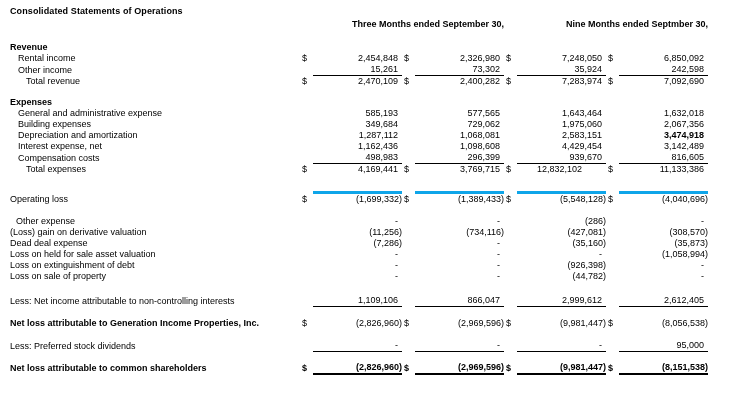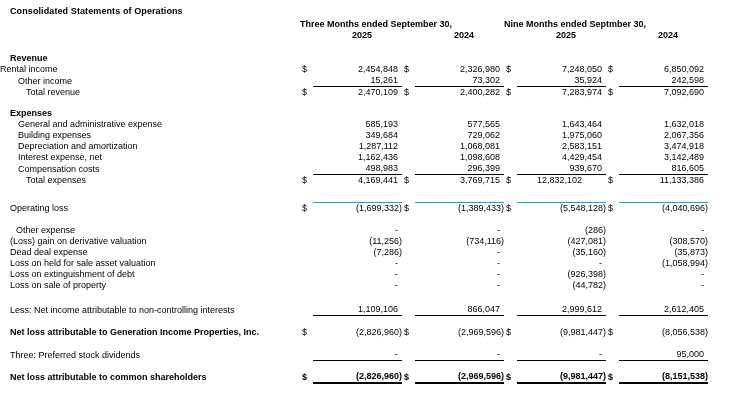--- a/index.html
+++ b/index.html
@@ -30,24 +30,24 @@
     padding: 0;
     height: 11px;
     line-height: 11px;
     vertical-align: bottom;
     white-space: nowrap;
     overflow: visible;
   }
   td.label { text-align: left; }
   td.cur   { text-align: left; padding-left: 2px; }
   td.num   { text-align: right; }
-  td.ghead { text-align: left; font-weight: bold; }
+  td.ghead { text-align: right; font-weight: bold; }
   td.year  { text-align: center; font-weight: bold; padding-left: 22px; }
   .bold    { font-weight: bold; }
-  .line-above  { border-top: 1px solid #0ea5e9; }
+  .line-above  { border-top: 3px solid #0ea5e9; }
   .line-below  { border-bottom: 1px solid #000; }
   .thick-below { border-bottom: 2px solid #000; }
 </style>
 </head>
 <body>
 
 <div id="doc-title">Consolidated Statements of Operations</div>
 
 <table>
   <colgroup>
@@ -63,46 +63,38 @@
     <col style="width:34px">
   </colgroup>
   <tbody>
     <tr>
       <td class="label"></td>
       <td colspan="4" class="ghead">Three Months ended September 30,</td>
       <td colspan="4" class="ghead">Nine Months ended Septmber 30,</td>
       <td></td>
     </tr>
     <tr>
-      <td></td>
-      <td colspan="2" class="year">2025</td>
-      <td colspan="2" class="year">2024</td>
-      <td colspan="2" class="year">2025</td>
-      <td colspan="2" class="year">2024</td>
-      <td></td>
-    </tr>
-    <tr>
       <td colspan="10" style="height:12px"></td>
     </tr>
   </tbody>
   <tbody id="rows">
       <tr>
         <td class="label bold" style="padding-left: 10px;">Revenue</td>
         <td class="cur"></td>
         <td class="num"></td>
         <td class="cur"></td>
         <td class="num"></td>
         <td class="cur"></td>
         <td class="num"></td>
         <td class="cur"></td>
         <td class="num"></td>
         <td></td>
       </tr>
       <tr>
-        <td class="label" style="">Rental income</td>
+        <td class="label" style="padding-left: 18px;">Rental income</td>
         <td class="cur">$</td>
         <td class="num" style="padding-right: 4px;">2,454,848</td>
         <td class="cur">$</td>
         <td class="num" style="padding-right: 4px;">2,326,980</td>
         <td class="cur">$</td>
         <td class="num" style="padding-right: 4px;">7,248,050</td>
         <td class="cur">$</td>
         <td class="num" style="padding-right: 4px;">6,850,092</td>
         <td></td>
       </tr>
@@ -171,21 +163,21 @@
       </tr>
       <tr>
         <td class="label" style="padding-left: 18px;">Depreciation and amortization</td>
         <td class="cur"></td>
         <td class="num" style="padding-right: 4px;">1,287,112</td>
         <td class="cur"></td>
         <td class="num" style="padding-right: 4px;">1,068,081</td>
         <td class="cur"></td>
         <td class="num" style="padding-right: 4px;">2,583,151</td>
         <td class="cur"></td>
-        <td class="num" style="padding-right: 4px;">3,474,918</td>
+        <td class="num" style="padding-right: 4px; font-weight: bold;">3,474,918</td>
         <td></td>
       </tr>
       <tr>
         <td class="label" style="padding-left: 18px;">Interest expense, net</td>
         <td class="cur"></td>
         <td class="num" style="padding-right: 4px;">1,162,436</td>
         <td class="cur"></td>
         <td class="num" style="padding-right: 4px; text-align: right;">1,098,608</td>
         <td class="cur"></td>
         <td class="num" style="padding-right: 4px;">4,429,454</td>
@@ -334,21 +326,21 @@
         <td class="cur">$</td>
         <td class="num">(9,981,447)</td>
         <td class="cur">$</td>
         <td class="num">(8,056,538)</td>
         <td></td>
       </tr>
       <tr>
         <td colspan="10" style="height: 11px;"></td>
       </tr>
       <tr>
-        <td class="label" style="padding-left: 10px;">Three: Preferred stock dividends</td>
+        <td class="label" style="padding-left: 10px;">Less: Preferred stock dividends</td>
         <td class="cur"></td>
         <td class="num line-below" style="padding-right: 4px;">-</td>
         <td class="cur"></td>
         <td class="num line-below" style="padding-right: 4px;">-</td>
         <td class="cur"></td>
         <td class="num line-below" style="padding-right: 4px;">-</td>
         <td class="cur"></td>
         <td class="num line-below" style="padding-right: 4px;">95,000</td>
         <td></td>
       </tr>

